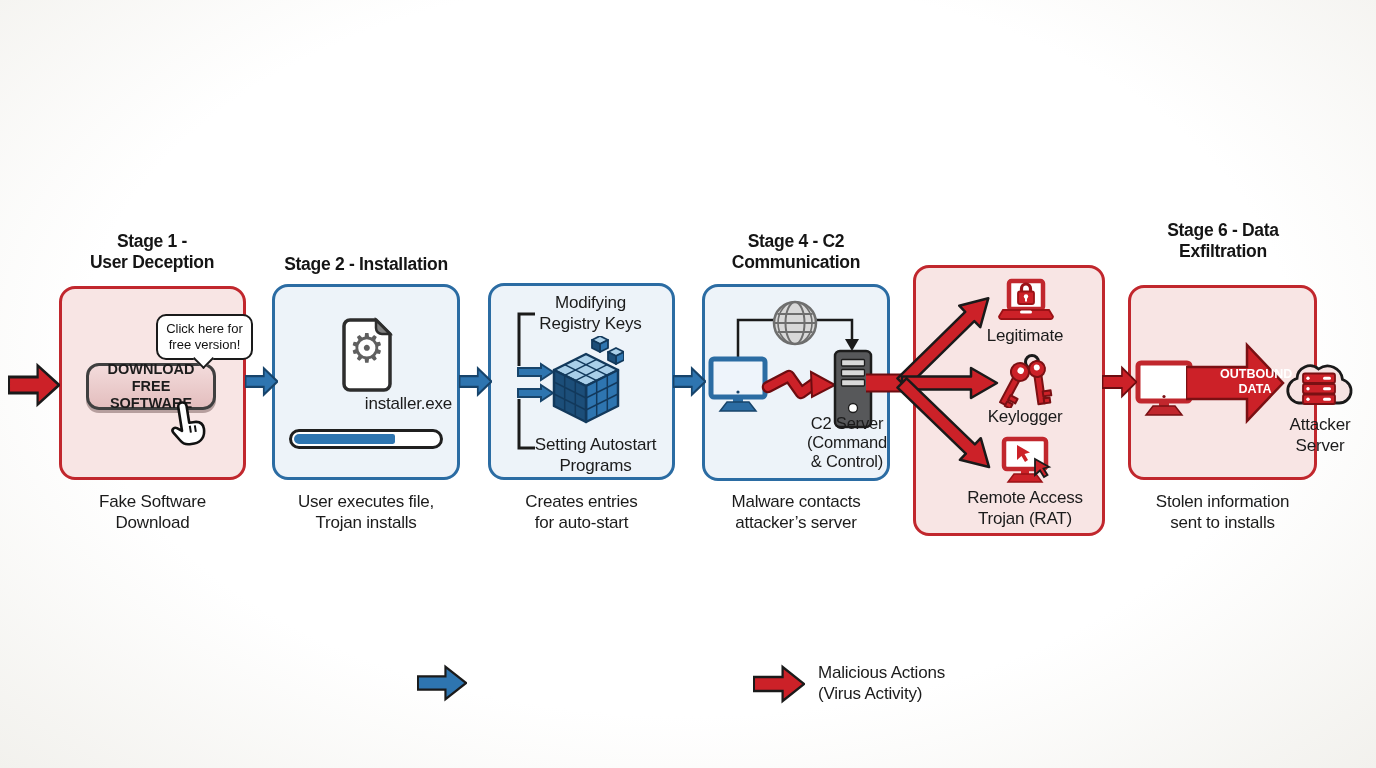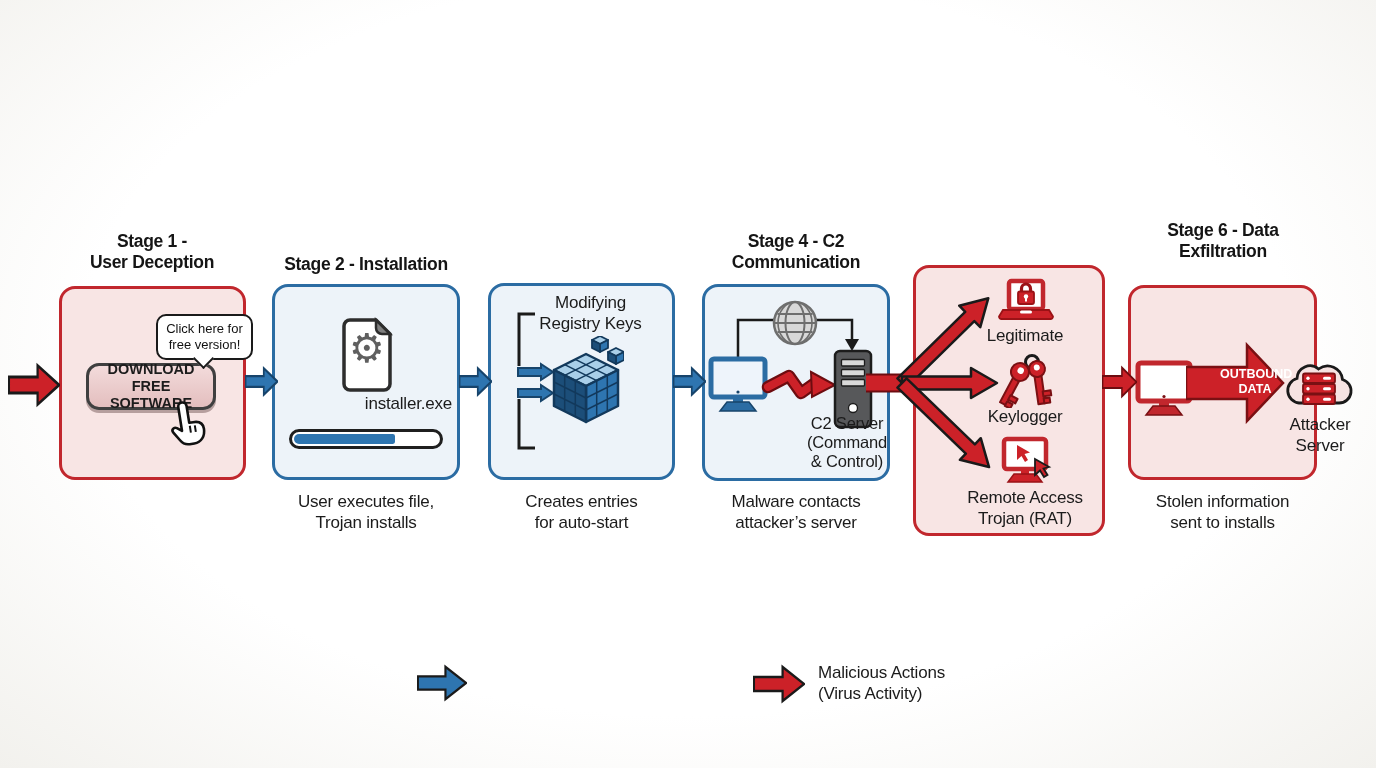--- a/index.html
+++ b/index.html
@@ -76,20 +76,22 @@
   <div class="abs stage-heading t" style="left:1128px;top:220px;width:190px;">Stage 6 - Data
 Exfiltration</div>
 
   <div class="abs box malicious" style="left:59px;top:286px;width:187px;height:194px;"></div>
   <div class="abs box legit" style="left:272px;top:284px;width:188px;height:196px;"></div>
   <div class="abs box legit" style="left:488px;top:283px;width:187px;height:197px;"></div>
   <div class="abs box legit" style="left:702px;top:284px;width:188px;height:197px;"></div>
   <div class="abs box malicious" style="left:913px;top:265px;width:192px;height:271px;"></div>
   <div class="abs box malicious" style="left:1128px;top:285px;width:189px;height:195px;"></div>
 
+  <div class="abs stage-caption t" style="left:59px;top:491px;width:187px;">Fake Software
+Download</div>
   <div class="abs stage-caption t" style="left:488px;top:491px;width:187px;">Creates entries
 for auto-start</div>
   <div class="abs stage-caption t" style="left:272px;top:491px;width:188px;">User executes file,
 Trojan installs</div>
   <div class="abs stage-caption t" style="left:702px;top:491px;width:188px;">Malware contacts
 attacker’s server</div>
   <div class="abs stage-caption t" style="left:1128px;top:491px;width:189px;">Stolen information
 sent to installs</div>
 
   <svg class="abs z5" style="left:8px;top:362px;" width="52" height="46" viewBox="0 0 58 40" preserveAspectRatio="none">
@@ -151,20 +153,22 @@
       <g stroke-width="1.8">
         <polygon points="52,0 60,4 52,8 44,4" fill="#a9cfe9"></polygon>
         <polygon points="52,8 60,4 60,12 52,16" fill="#2e75b0"></polygon>
         <polygon points="44,4 52,8 52,16 44,12" fill="#1c4e79"></polygon>
         <polygon points="68,12 76,16 68,20 60,16" fill="#a9cfe9"></polygon>
         <polygon points="68,20 76,16 76,24 68,28" fill="#2e75b0"></polygon>
         <polygon points="60,16 68,20 68,28 60,24" fill="#1c4e79"></polygon>
       </g>
     </g>
   </svg>
+  <div class="abs small-label t" style="left:513px;top:434px;width:165px;">Setting Autostart
+Programs</div>
 
   <svg class="abs" style="left:702px;top:284px;" width="188" height="197" viewBox="0 0 188 197">
     <path d="M36 76 V36 H150 V56" fill="none" stroke="#1a1a1a" stroke-width="2.5"></path>
     <polygon points="143,55 157,55 150,67" fill="#1a1a1a"></polygon>
     <g>
       <circle cx="93" cy="39" r="21" fill="#d8d8d8" stroke="#6e6e6e" stroke-width="2.5"></circle>
       <ellipse cx="93" cy="39" rx="9.5" ry="21" fill="none" stroke="#6e6e6e" stroke-width="2"></ellipse>
       <ellipse cx="93" cy="39" rx="17" ry="21" fill="none" stroke="#6e6e6e" stroke-width="1.6"></ellipse>
       <path d="M75.5 30 H110.5 M72 39 H114 M75.5 48 H110.5" stroke="#6e6e6e" stroke-width="2"></path>
     </g>

